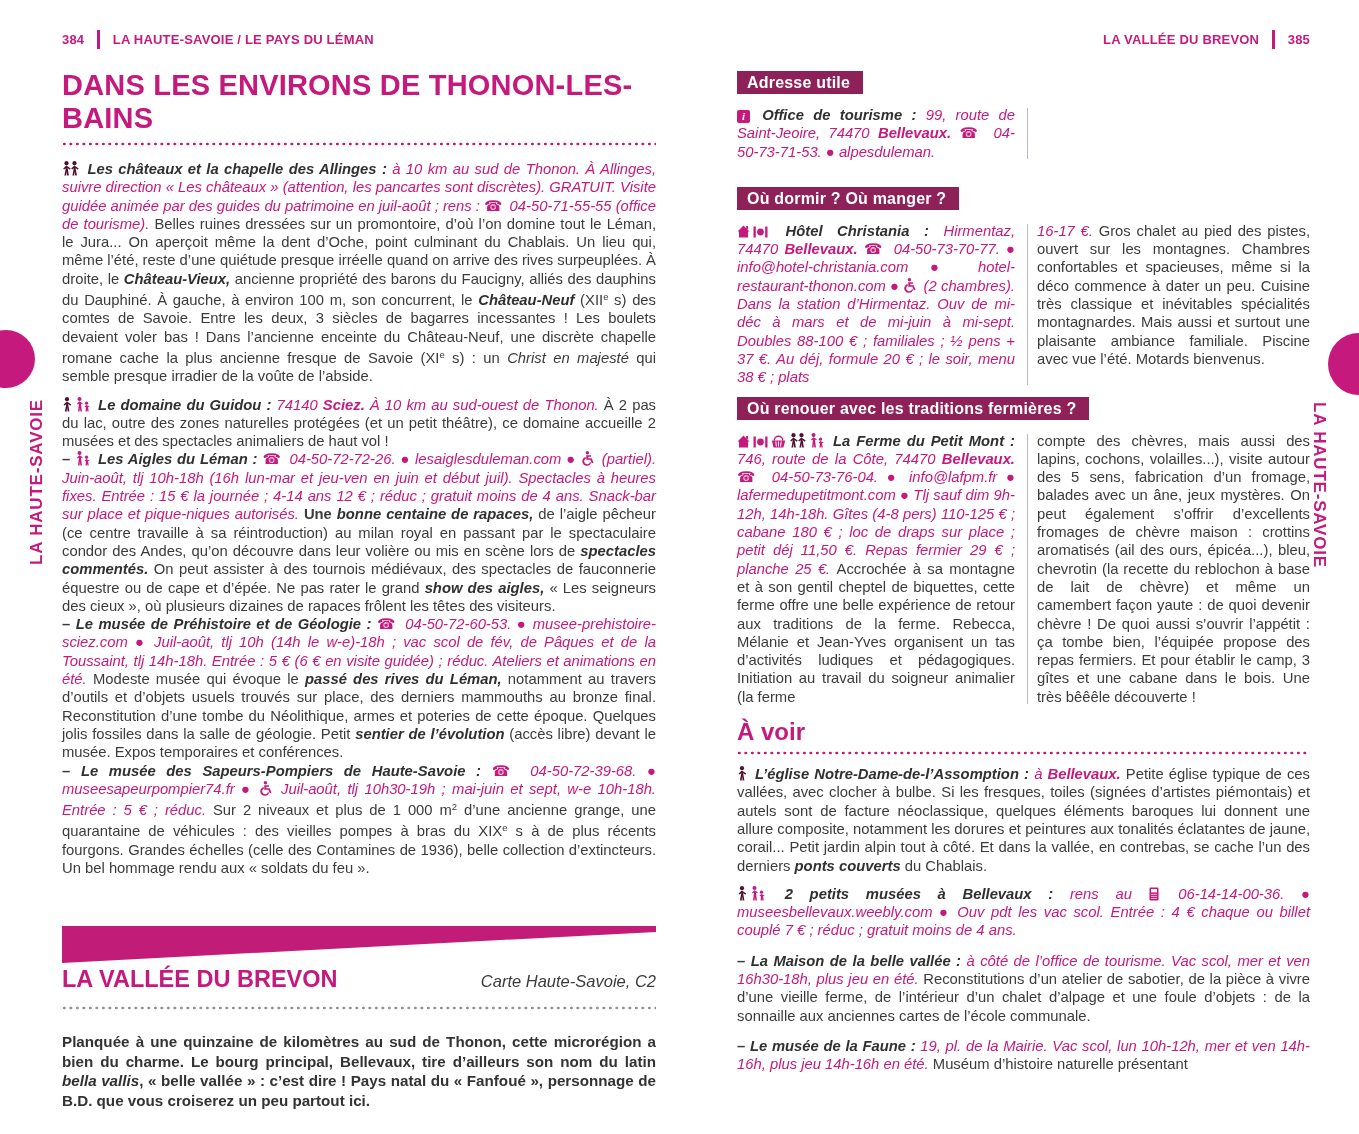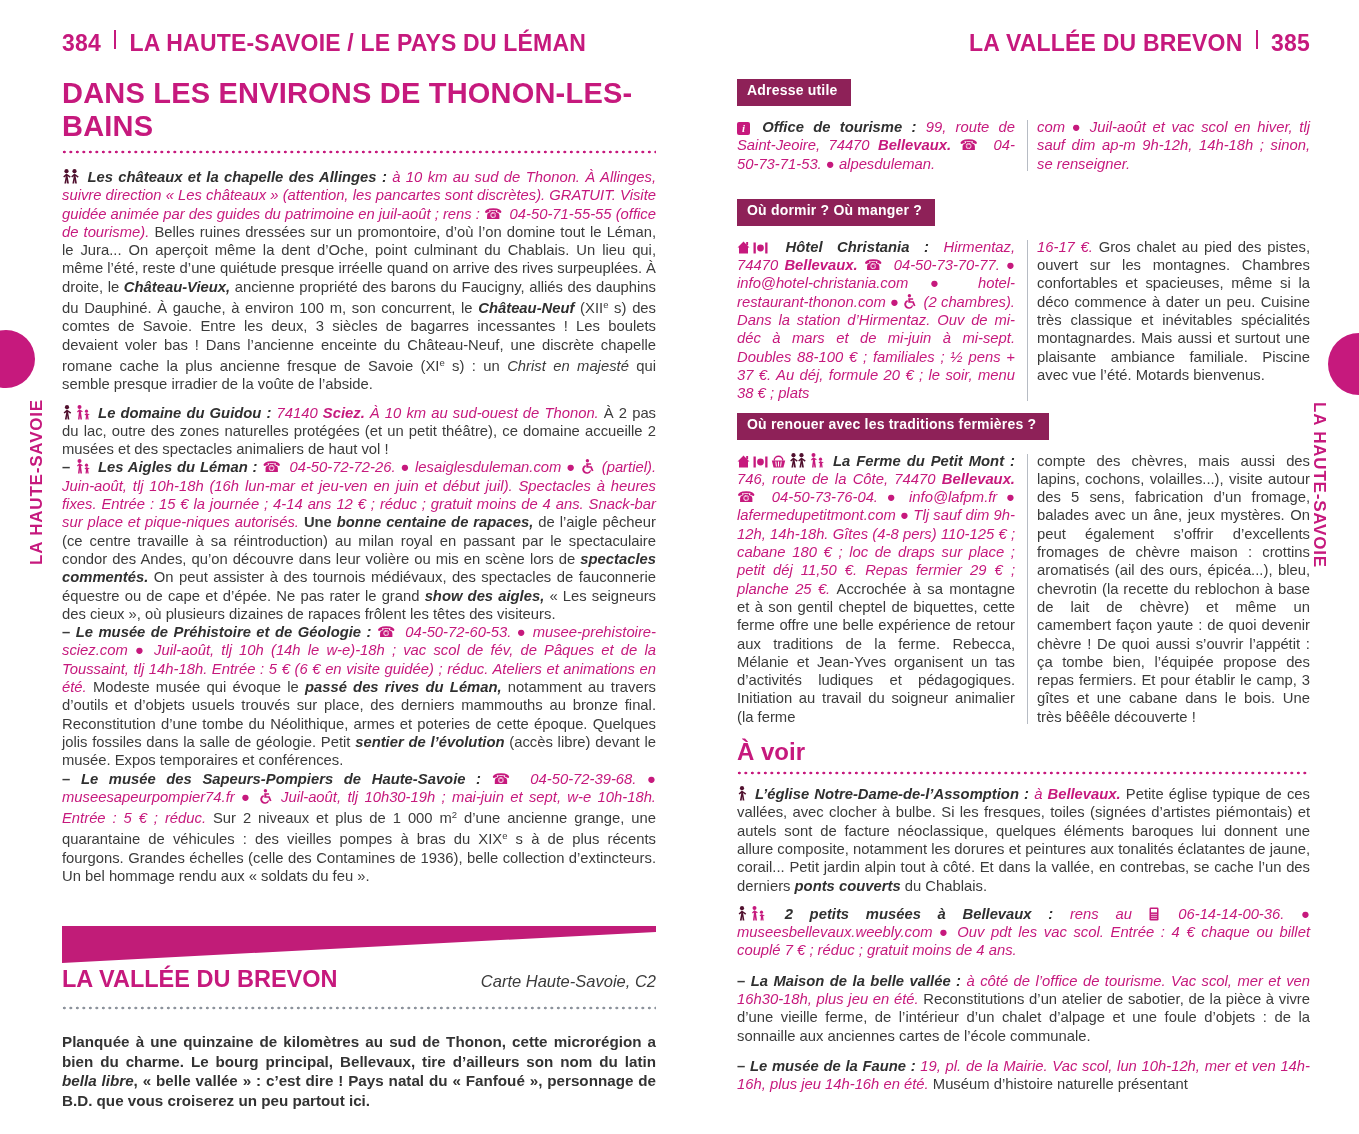--- a/index.html
+++ b/index.html
@@ -1,20 +1,20 @@
 <!DOCTYPE html>
 <html><head>
 <meta charset="utf-8">
 <style>
   html,body{margin:0;padding:0;background:#fff;}
   #page{position:relative;width:1359px;height:1134px;background:#fff;overflow:hidden;
         font-family:"Liberation Sans","DejaVu Sans",sans-serif;color:#3b3b3b;}
 
   
-  .running-head{display:flex;font-weight:bold;font-size:23px;
+  .running-head{display:flex;align-items:center;font-weight:bold;font-size:13px;
                 color:#c6197d;letter-spacing:.2px;margin-top:30px;}
   .running-head.right{justify-content:flex-end;}
   .head-divider{display:inline-block;width:2.5px;height:19px;background:#c6197d;margin:0 13px;}
 
   
   .page-title{font-size:29px;font-weight:bold;color:#c6197d;margin:20px 0 7px 0;letter-spacing:.2px;}
   .dots{height:4px;background-repeat:repeat-x;background-size:6.5px 4px;}
   .dots-pink{background-image:radial-gradient(circle at 2px 2px,#c6197d 1.4px,transparent 1.6px);}
   .dots-gray{background-image:radial-gradient(circle at 2px 2px,#8d939c 1.4px,transparent 1.6px);}
 
@@ -50,22 +50,22 @@
   .section-title{font-size:23.5px;font-weight:bold;color:#c6197d;margin:0;}
   .map-ref{font-style:italic;font-size:16.5px;color:#3b3b3b;}
   .dots-abs{position:absolute;left:0;top:1006px;width:594px;}
   .intro{position:absolute;left:0;top:1032px;width:594px;font-size:15.2px;font-weight:bold;
          line-height:19.5px;text-align:justify;margin:0;color:#333;}
 
   
   .band{margin-top:22px;}
   .band.b2{margin-top:26px;}
   .band.b3{margin-top:10px;}
-  .band span{display:inline-block;background:#8e2158;color:#fff;font-weight:bold;font-size:14px;
-             padding:3px 13px 8px 10px;letter-spacing:.2px;}
+  .band span{display:inline-block;background:#8e2158;color:#fff;font-weight:bold;font-size:16px;
+             padding:3px 13px 2px 10px;letter-spacing:.2px;}
   .two-col{display:flex;margin-top:12px;}
   .two-col .col1{width:278px;}
   .col-divider{width:1px;background:#b7bcc4;margin:2px 9px 2px 12px;}
   .two-col .col2{flex:1;}
   .avoir-title{font-size:24px;font-weight:bold;color:#c6197d;margin:12px 0 5px 0;}
   p.wide{margin-top:10px;}
   p.wide.cont{margin-top:12px;}
 
   
   .vlabel{position:absolute;font-weight:bold;font-size:17px;color:#c6197d;letter-spacing:.8px;white-space:nowrap;}
@@ -125,37 +125,36 @@
             <path d="M5.3 3.9 L5.3 8.7 9.4 8.7 10.8 12.3 12.5 11.7 10.7 7.2 7.3 7.2 7.3 5.7 10.1 5.7 10.1 4.3 6 4.3 Z"></path>
             <path d="M4.3 6.1 A4.5 4.5 0 1 0 10 11.9 L9.1 10.7 A3 3 0 1 1 5 7.4 Z"></path>
           </svg></span><span class="seg-pi"> Juil-août, tlj 10h30-19h ; mai-juin et sept, w-e 10h-18h. Entrée : 5 € ; réduc. </span><span class="seg-n">Sur 2 niveaux et plus de 1 000 m</span><span class="seg-sup">2</span><span class="seg-n"> d’une ancienne grange, une quarantaine de véhicules : des vieilles pompes à bras du XIX</span><span class="seg-sup">e</span><span class="seg-n"> s à de plus récents fourgons. Grandes échelles (celle des Contamines de 1936), belle collection d’extincteurs. Un bel hommage rendu aux « soldats du feu ».</span></p>
 
     <div class="wedge"></div>
     <div class="section-row">
       <h2 class="section-title">LA VALLÉE DU BREVON</h2>
       <span class="map-ref">Carte Haute-Savoie, C2</span>
     </div>
     <div class="dots dots-gray dots-abs"></div>
-    <p class="intro"><span class="seg-b">Planquée à une quinzaine de kilomètres au sud de Thonon, cette microrégion a bien du charme. Le bourg principal, Bellevaux, tire d’ailleurs son nom du latin </span><span class="seg-bi">bella libre</span><span class="seg-b">, « belle vallée » : c’est dire ! Pays natal du « Fanfoué », personnage de B.D. que vous croiserez un peu partout ici.</span></p>
+    <p class="intro"><span class="seg-b">Planquée à une quinzaine de kilomètres au sud de Thonon, cette microrégion a bien du charme. Le bourg principal, Bellevaux, tire d’ailleurs son nom du latin </span><span class="seg-bi">bella vallis</span><span class="seg-b">, « belle vallée » : c’est dire ! Pays natal du « Fanfoué », personnage de B.D. que vous croiserez un peu partout ici.</span></p>
   </div>
 
   <div class="right-page">
     <div class="running-head right">
       <span>LA VALLÉE DU BREVON</span>
       <span class="head-divider"></span>
       <span>385</span>
     </div>
 
     <div class="band">
       <span>Adresse utile</span>
     </div>
     <div class="two-col">
       <p class="body col1"><span class="icon icon-info-icon"><span class="info-box">i</span></span><span class="seg-bi"> Office de tourisme : </span><span class="seg-pi">99, route de Saint-Jeoire, 74470 </span><span class="seg-pbi">Bellevaux.</span><span class="seg-pi"> </span><span class="icon icon-phone-icon"><span class="glyph">☎</span></span><span class="seg-pi"> 04-50-73-71-53. ● alpesduleman.</span></p>
       <div class="col-divider"></div>
-      <p class="body col2"><span class="seg-pi">com ● Juil-août et vac scol en hiver, tlj sauf dim ap-m 9h-12h, 14h-18h ; sinon, se renseigner.</span></p>
     </div>
 
     <div class="band b2">
       <span>Où dormir ? Où manger ?</span>
     </div>
     <div class="two-col">
       <p class="body col1"><span class="icon icon-hotel-icon"><svg width="13" height="13" viewBox="0 0 13 13">
               <path d="M0.5 6.5 L6.5 0.5 L12.5 6.5 L11 6.5 L11 12.5 L2 12.5 L2 6.5 Z"></path>
               <rect x="9.2" y="1" width="1.9" height="3.2"></rect>
             </svg></span><span class="icon icon-restaurant-icon"><svg width="15" height="12" viewBox="0 0 15 12">

